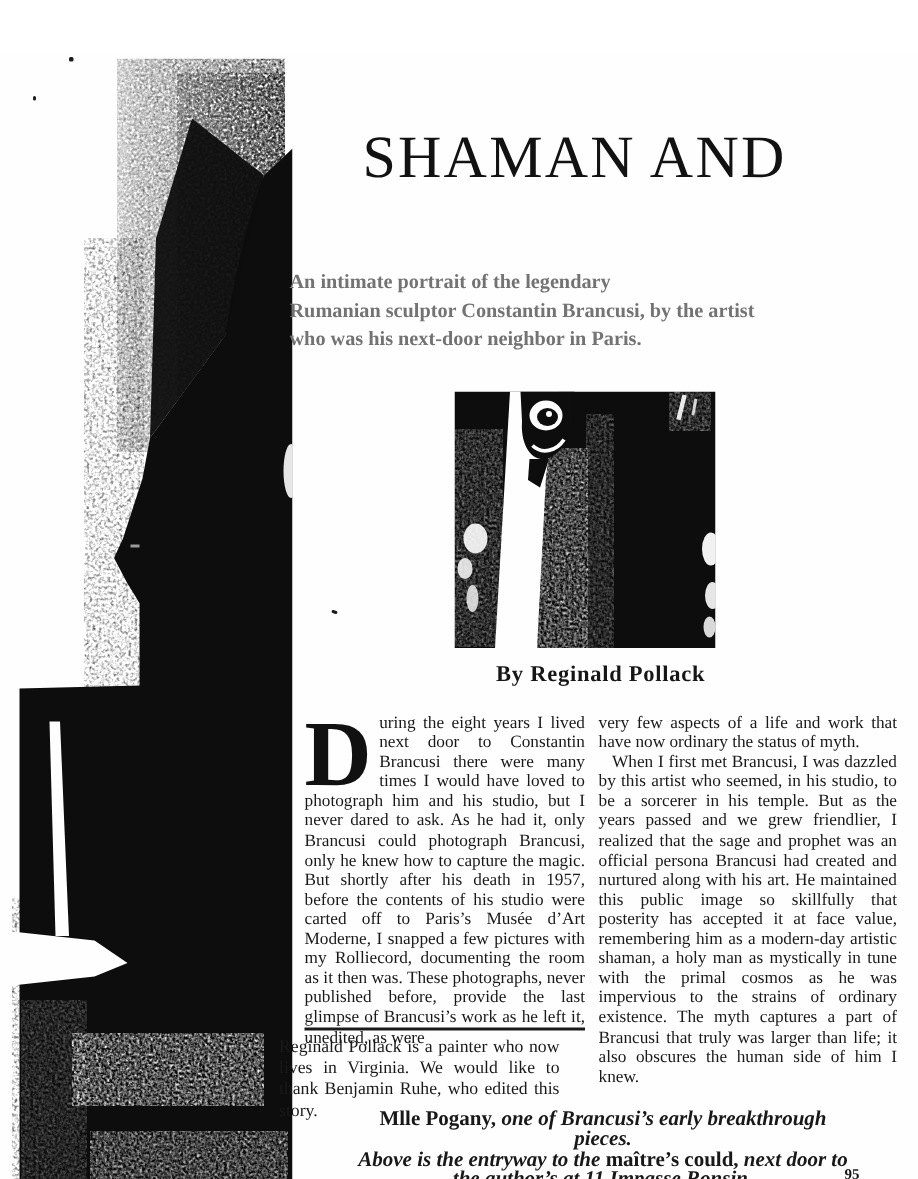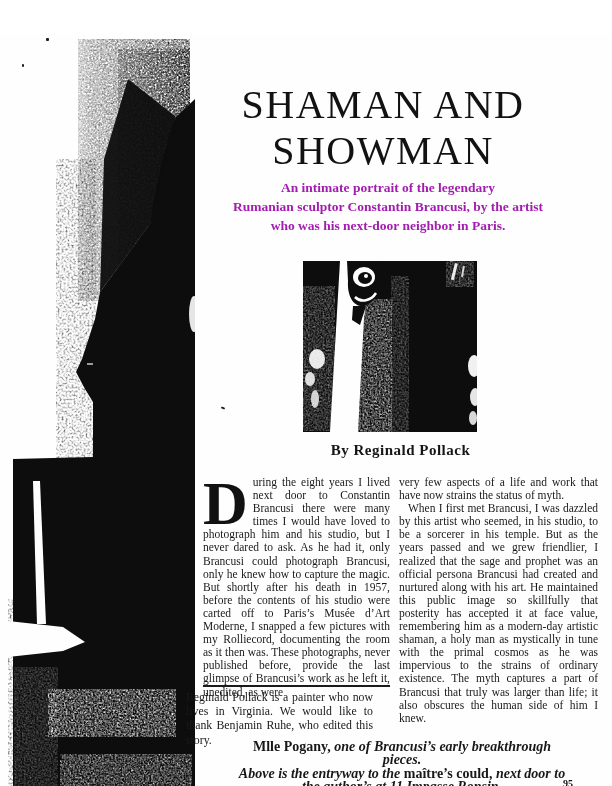--- a/index.html
+++ b/index.html
@@ -24,25 +24,24 @@
     left: 188px; top: 48px; width: 390px;
     text-align: center;
     font-size: 40px;
     line-height: 46px;
     letter-spacing: 1.5px;
     font-weight: 500;
     color: #121212;
   }
   .subtitle {
     left: 193px; top: 144px; width: 390px;
-    text-align: center;
     font-size: 13.5px;
     line-height: 19px;
     font-weight: 600;
-    color: #a21caf;
+    color: #737373;
   }
   .byline {
     left: 203px; top: 408px; width: 395px;
     text-align: center;
     font-weight: 700;
     font-size: 15px;
     letter-spacing: 0.5px;
   }
 
   
@@ -153,21 +152,20 @@
 
     <polygon points="40,650 163,684 168,698 45,664" filter="url(#grainW)"></polygon>
     <rect x="52" y="715" width="132" height="56" filter="url(#grainW)" opacity="0.8"></rect>
     <rect x="6" y="628" width="44" height="142" filter="url(#grainW)" opacity="0.35"></rect>
 
     <rect x="0" y="769" width="187" height="8" fill="#101010"></rect>
   </svg>
 
   <div class="abs headline">
     <div>SHAMAN AND</div>
-    <div>SHOWMAN</div>
   </div>
 
   <div class="abs subtitle">
     <div>An intimate portrait of the legendary</div>
     <div>Rumanian sculptor Constantin Brancusi, by the artist</div>
     <div>who was his next-door neighbor in Paris.</div>
   </div>
 
   <svg class="abs" style="left:303px;top:227px" width="174" height="171" viewBox="0 0 174 171" role="img" aria-label="Entryway to the maître's studio with Mlle Pogany sculpture visible">
     <rect x="0" y="0" width="174" height="171" fill="#0d0d0d"></rect>
@@ -199,21 +197,21 @@
     <ellipse cx="170" cy="157" rx="4" ry="7" fill="#fefefe" opacity="0.85"></ellipse>
   </svg>
 
   <div class="abs byline">By Reginald Pollack</div>
 
   <div class="abs bodycol col1">
     <p><span class="dropcap">D</span><span>uring the eight years I lived next door to Constantin Brancusi there were many times I would have loved to photograph him and his studio, but I never dared to ask. As he had it, only Brancusi could photograph Brancusi, only he knew how to capture the magic. But shortly after his death in 1957, before the contents of his studio were carted off to Paris’s Musée d’Art Moderne, I snapped a few pictures with my Rolliecord, documenting the room as it then was. These photographs, never published before, provide the last glimpse of Brancusi’s work as he left it, unedited, as were</span></p>
   </div>
 
   <div class="abs bodycol col2">
-    <p>very few aspects of a life and work that have now strains the status of myth.</p>
+    <p>very few aspects of a life and work that have now ordinary the status of myth.</p>
     <p>When I first met Brancusi, I was dazzled by this artist who seemed, in his studio, to be a sorcerer in his temple. But as the years passed and we grew friendlier, I realized that the sage and prophet was an official persona Brancusi had created and nurtured along with his art. He maintained this public image so skillfully that posterity has accepted it at face value, remembering him as a modern-day artistic shaman, a holy man as mystically in tune with the primal cosmos as he was impervious to the strains of ordinary existence. The myth captures a part of Brancusi that truly was larger than life; it also obscures the human side of him I knew.</p>
   </div>
 
   <div class="abs footrule"></div>
   <div class="abs footnote">Reginald Pollack is a painter who now lives in Virginia. We would like to thank Benjamin Ruhe, who edited this story.</div>
 
   <div class="abs caption">
     <div><span class="roman">Mlle Pogany,</span><span> one of Brancusi’s early breakthrough pieces.</span></div>
     <div><span>Above is the entryway to the </span><span class="roman">maître’s could,</span><span> next door to the author’s at 11 Impasse Ronsin.</span></div>
   </div>

